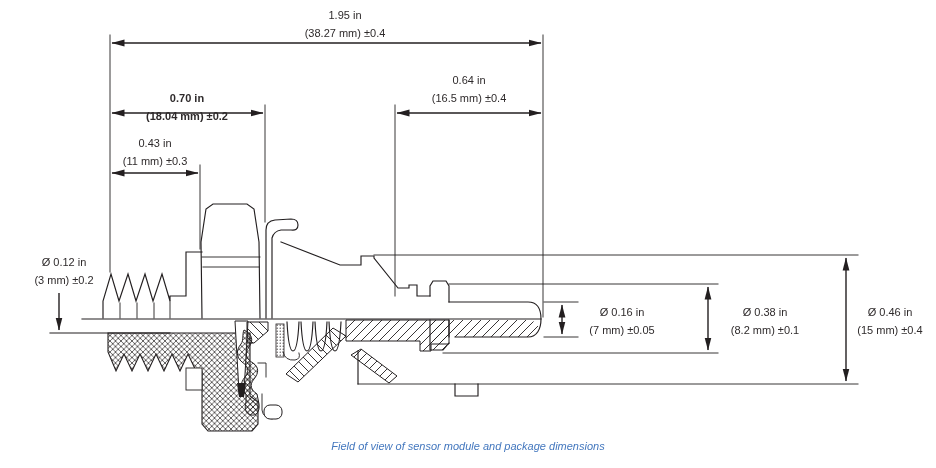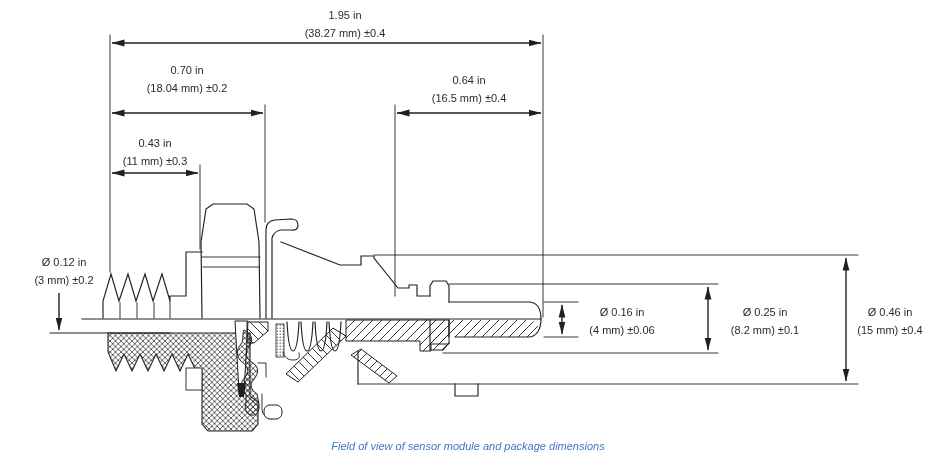--- a/index.html
+++ b/index.html
@@ -164,21 +164,21 @@
     <g>
       <line class="dln" x1="846" y1="258" x2="846" y2="381" marker-start="url(#as)" marker-end="url(#ae)"></line>
     </g>
   </svg>
 
   <div class="dim-label" style="left:345px;top:6px;">
     <div>1.95 in</div>
     <div>(38.27 mm) ±0.4</div>
   </div>
 
-  <div class="dim-label" style="left:187px;top:61px;">
+  <div class="dim-label" style="left:187px;top:89px;font-weight:bold;">
     <div>0.70 in</div>
     <div>(18.04 mm) ±0.2</div>
   </div>
 
   <div class="dim-label" style="left:469px;top:71px;">
     <div>0.64 in</div>
     <div>(16.5 mm) ±0.4</div>
   </div>
 
   <div class="dim-label" style="left:155px;top:134px;">
@@ -186,25 +186,25 @@
     <div>(11 mm) ±0.3</div>
   </div>
 
   <div class="dim-label" style="left:64px;top:253px;">
     <div>Ø 0.12 in</div>
     <div>(3 mm) ±0.2</div>
   </div>
 
   <div class="dim-label" style="left:622px;top:303px;">
     <div>Ø 0.16 in</div>
-    <div>(4 mm) ±0.06</div>
+    <div>(7 mm) ±0.05</div>
   </div>
 
   <div class="dim-label" style="left:765px;top:303px;">
-    <div>Ø 0.25 in</div>
+    <div>Ø 0.38 in</div>
     <div>(8.2 mm) ±0.1</div>
   </div>
 
   <div class="dim-label" style="left:890px;top:303px;">
     <div>Ø 0.46 in</div>
     <div>(15 mm) ±0.4</div>
   </div>
 
   <div class="caption" style="left:468px;top:440px;">Field of view of sensor module and package dimensions</div>
 

